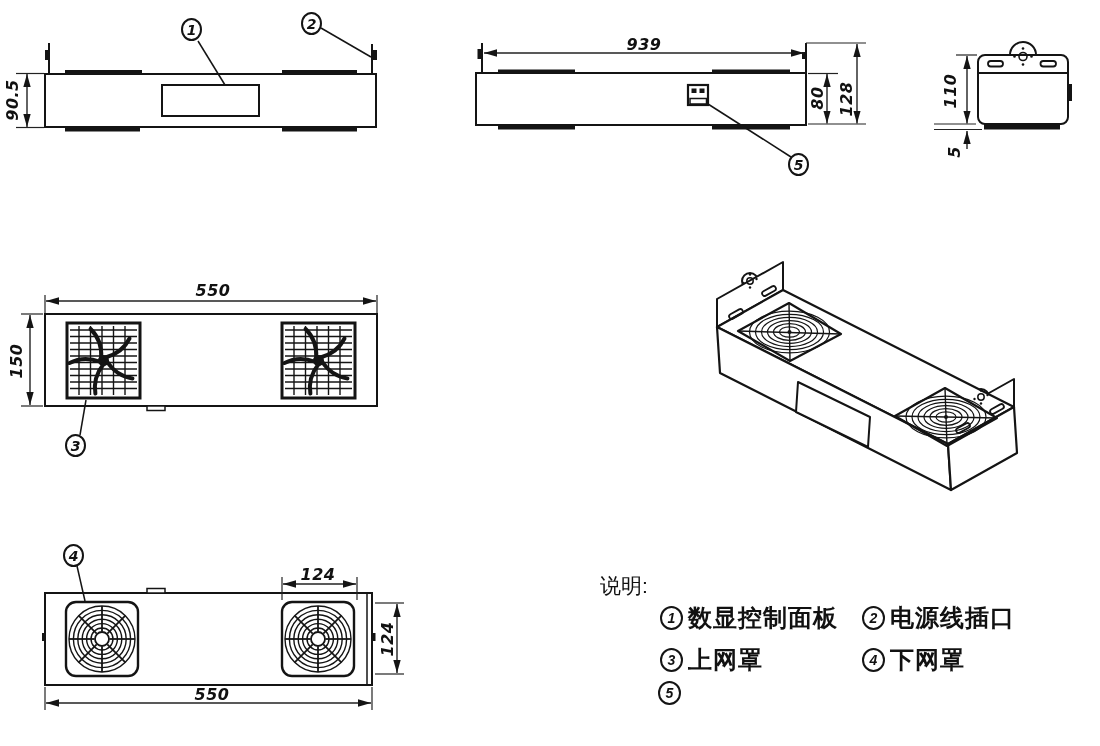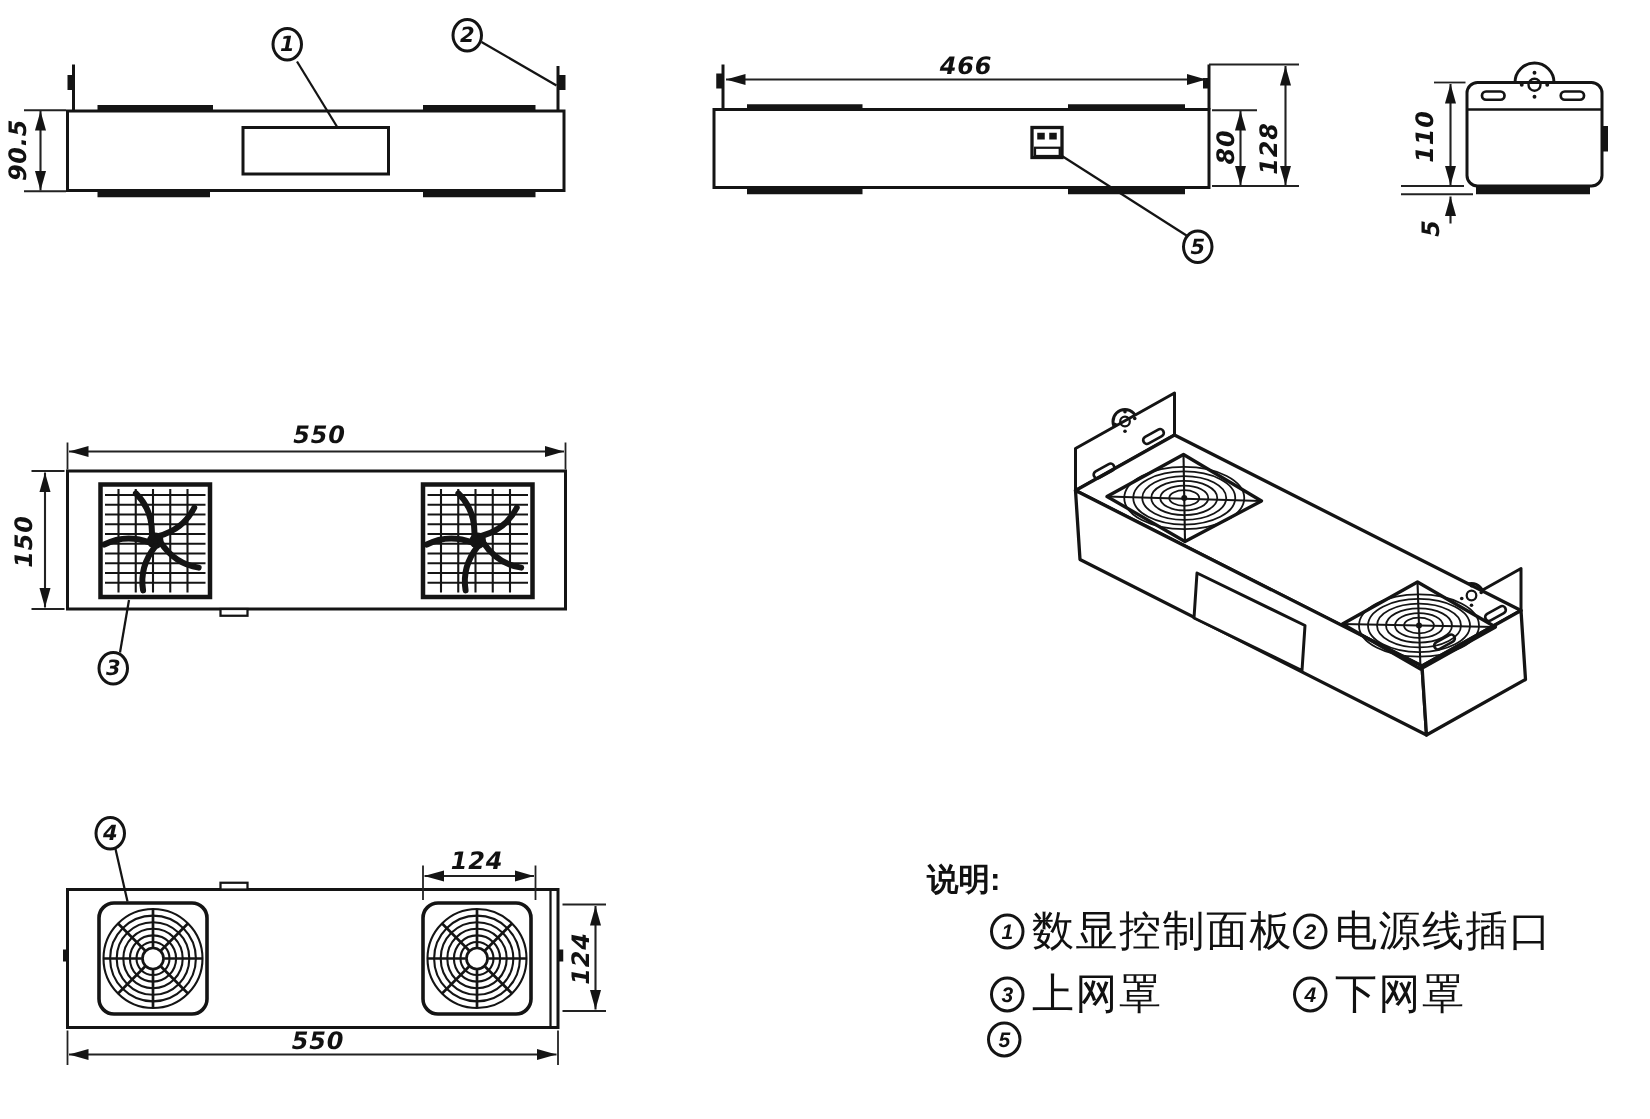--- a/index.html
+++ b/index.html
@@ -6,26 +6,26 @@
   .canvas{position:relative;width:1100px;height:746px;background:#ffffff;overflow:hidden;
           font-family:"Liberation Sans","DejaVu Sans",sans-serif;color:#111;}
   svg{position:absolute;left:0;top:0;}
   .lbl{position:absolute;transform:translate(-50%,-50%);font-family:"DejaVu Sans",sans-serif;
        font-style:italic;font-weight:600;font-size:16px;color:#111;white-space:nowrap;letter-spacing:.5px;}
   .lbl.rot{transform:translate(-50%,-50%) rotate(-90deg);}
   .callout{position:absolute;width:21px;height:23px;border:2px solid #141414;border-radius:50%;
            display:flex;align-items:center;justify-content:center;font-family:"DejaVu Sans",sans-serif;
            font-style:italic;font-weight:600;font-size:14px;background:#fff;box-sizing:border-box;}
   .legend{position:absolute;left:598px;top:568px;width:470px;}
-  .legend-title{position:absolute;left:20px;top:4px;font-size:21px;font-weight:700;}
+  .legend-title{position:absolute;left:2px;top:4px;font-size:21px;font-weight:400;}
   .legend-item{position:absolute;display:flex;align-items:center;gap:5px;}
   .legend-num{width:23px;height:24px;border:2px solid #141414;border-radius:50%;flex:0 0 auto;
               display:flex;align-items:center;justify-content:center;font-style:italic;
               font-weight:600;font-size:14px;box-sizing:border-box;}
-  .legend-label{font-size:28px;font-weight:400;letter-spacing:1px;white-space:nowrap;}
+  .legend-label{font-size:24px;font-weight:700;letter-spacing:1px;white-space:nowrap;}
   .li1{left:62px;top:34px;} .li2{left:264px;top:34px;}
   .li3{left:62px;top:76px;} .li4{left:264px;top:76px;}
   .li5{left:60px;top:113px;}
 </style>
 </head>
 <body>
 
 <div class="canvas">
 
 <svg width="1100" height="746" viewBox="0 0 1100 746">
@@ -234,21 +234,21 @@
     <g>
       <path d="M895,416 L945,388 L997,418 L947,446 Z" stroke-width="2.2"></path>
       <line x1="895" y1="416" x2="997" y2="418" stroke-width="1.4"></line>
       <line x1="945" y1="388" x2="947" y2="446" stroke-width="1.4"></line>
       <use href="#isorings" x="156.5" y="85"></use>
     </g>
   </g>
 </svg>
 
 <div class="lbl rot" style="left:12px;top:100px;">90.5</div>
-<div class="lbl" style="left:644px;top:44px;">466</div>
+<div class="lbl" style="left:644px;top:44px;">939</div>
 <div class="lbl rot" style="left:817px;top:98px;">80</div>
 <div class="lbl rot" style="left:846px;top:99px;">128</div>
 <div class="lbl rot" style="left:950px;top:91px;">110</div>
 <div class="lbl rot" style="left:954px;top:152px;">5</div>
 <div class="lbl" style="left:213px;top:290px;">550</div>
 <div class="lbl rot" style="left:16px;top:361px;">150</div>
 <div class="lbl" style="left:318px;top:574px;">124</div>
 <div class="lbl rot" style="left:387px;top:639px;">124</div>
 <div class="lbl" style="left:212px;top:694px;">550</div>
 

